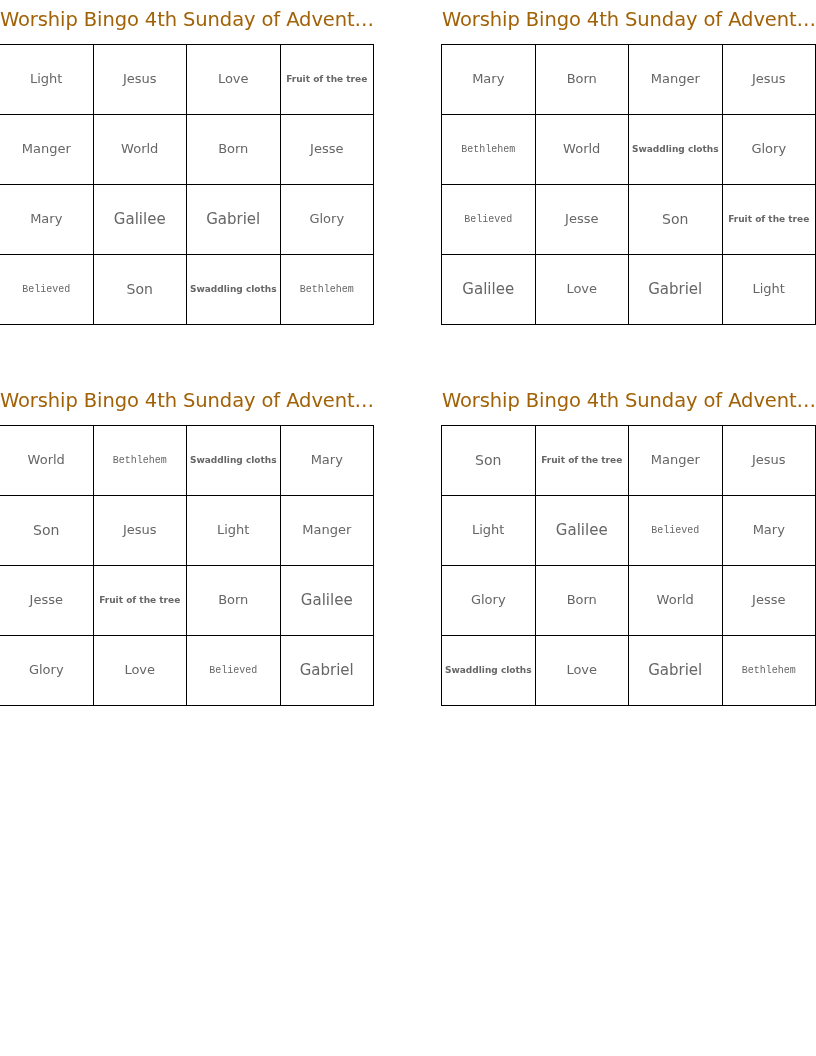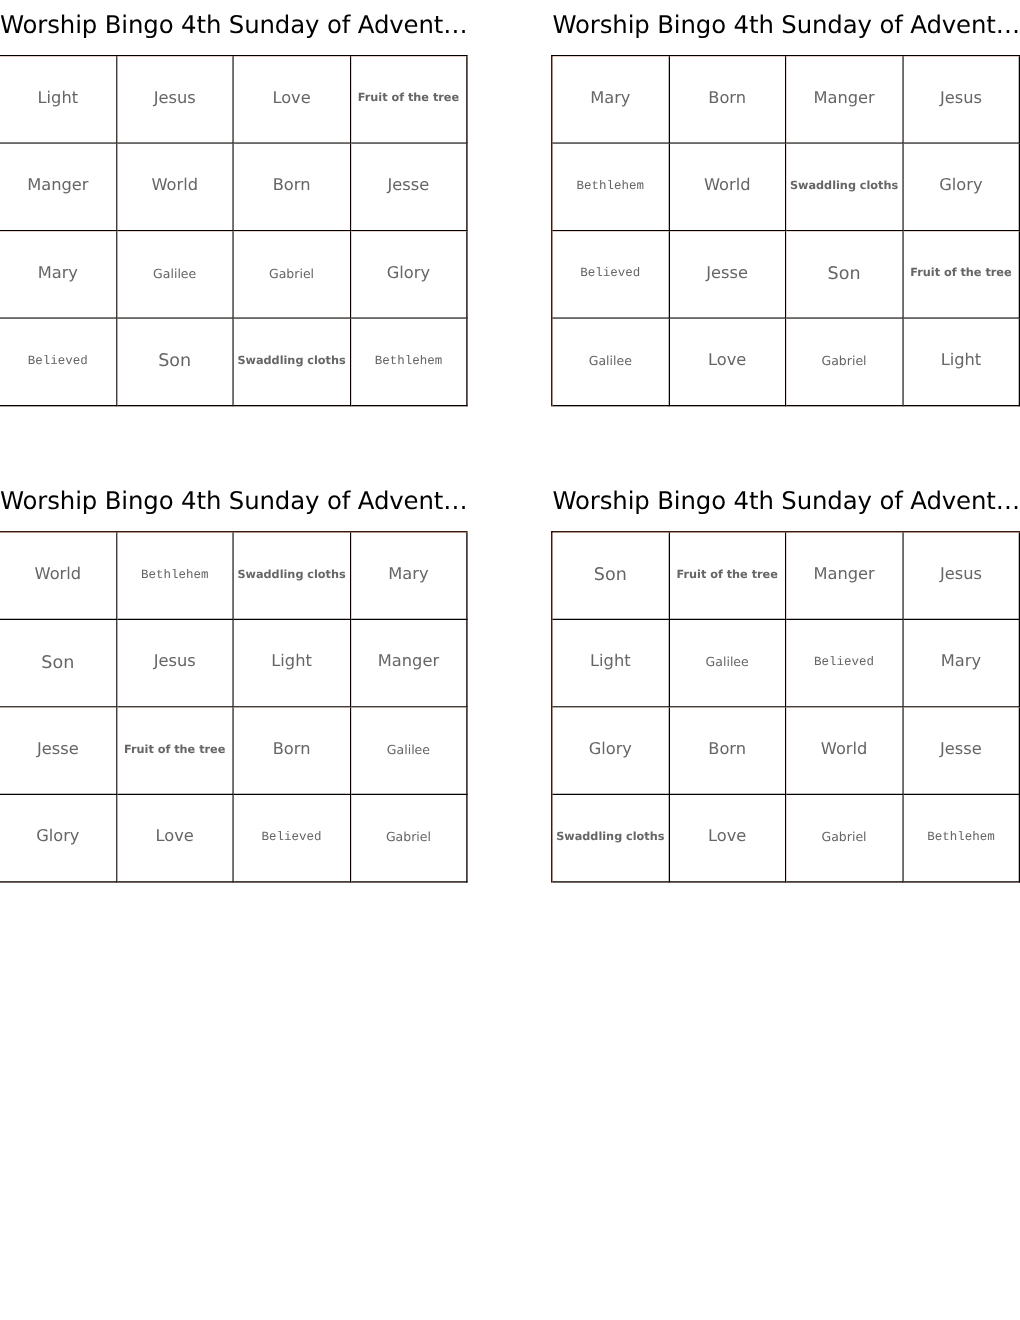--- a/index.html
+++ b/index.html
@@ -33,38 +33,38 @@
   .card.pos-1 { left: 441px; top: 8px; }
   
   .card.pos-2 { left: -1px;  top: 389px; }
   .card.pos-3 { left: 441px; top: 389px; }
 
   .card-title {
     font-family: "DejaVu Sans", sans-serif;
     font-size: 19.5px;
     line-height: 24px;
     font-weight: 400;
-    color: #000000;
+    color: #a16207;
     letter-spacing: -0.1px;
     white-space: nowrap;
     overflow: hidden;
     margin: 0 0 0 1px;
     padding-bottom: 12px;
     height: 24px;
   }
 
   .bingo-grid {
     display: grid;
     grid-template-columns: repeat(4, 1fr);
     grid-template-rows: repeat(4, 70px);
     width: 375px;
     border-top: 1px solid #000000;
     border-left: 1px solid #000000;
     box-sizing: border-box;
-    background: #c2410c;
+    background: #4c1d95;
   }
 
   .bingo-cell {
     border-right: 1px solid #000000;
     border-bottom: 1px solid #000000;
     box-sizing: border-box;
     display: flex;
     align-items: center;
     justify-content: center;
     text-align: center;
@@ -78,21 +78,21 @@
     font-family: "DejaVu Sans", sans-serif;
     font-weight: 400;
     line-height: 1.15;
     display: block;
     white-space: nowrap;
   }
 
   
   .cell-text.t-xl { font-size: 14px; text-align: center; }
   .cell-text.t-lg { font-size: 13px; }
-  .cell-text.t-md { font-size: 10px; }
+  .cell-text.t-md { font-size: 15px; }
   .cell-text.t-sm { font-size: 10px; font-family: Liberation Mono, monospace; }
   .cell-text.t-xs { font-size: 9px; font-weight: bold; }
 </style>
 </head>
 <body>
 
 <div id="page">
 
 <div class="card pos-0">
       <div class="card-title">Worship Bingo 4th Sunday of Advent…</div>

